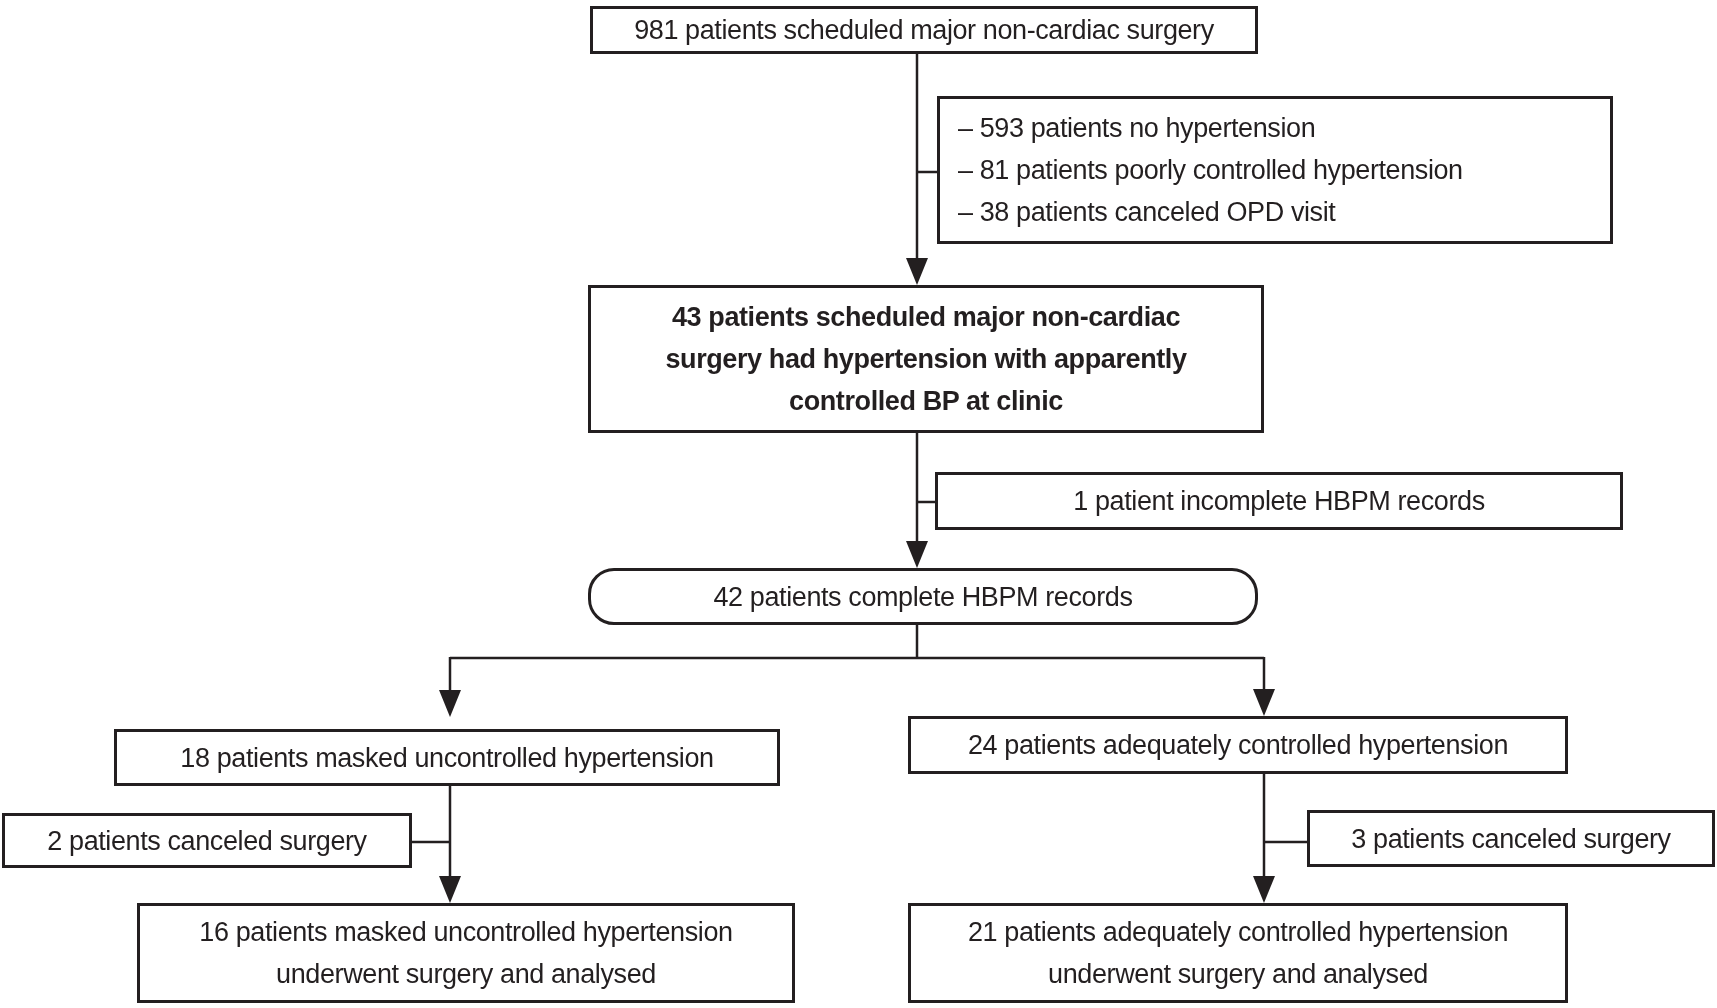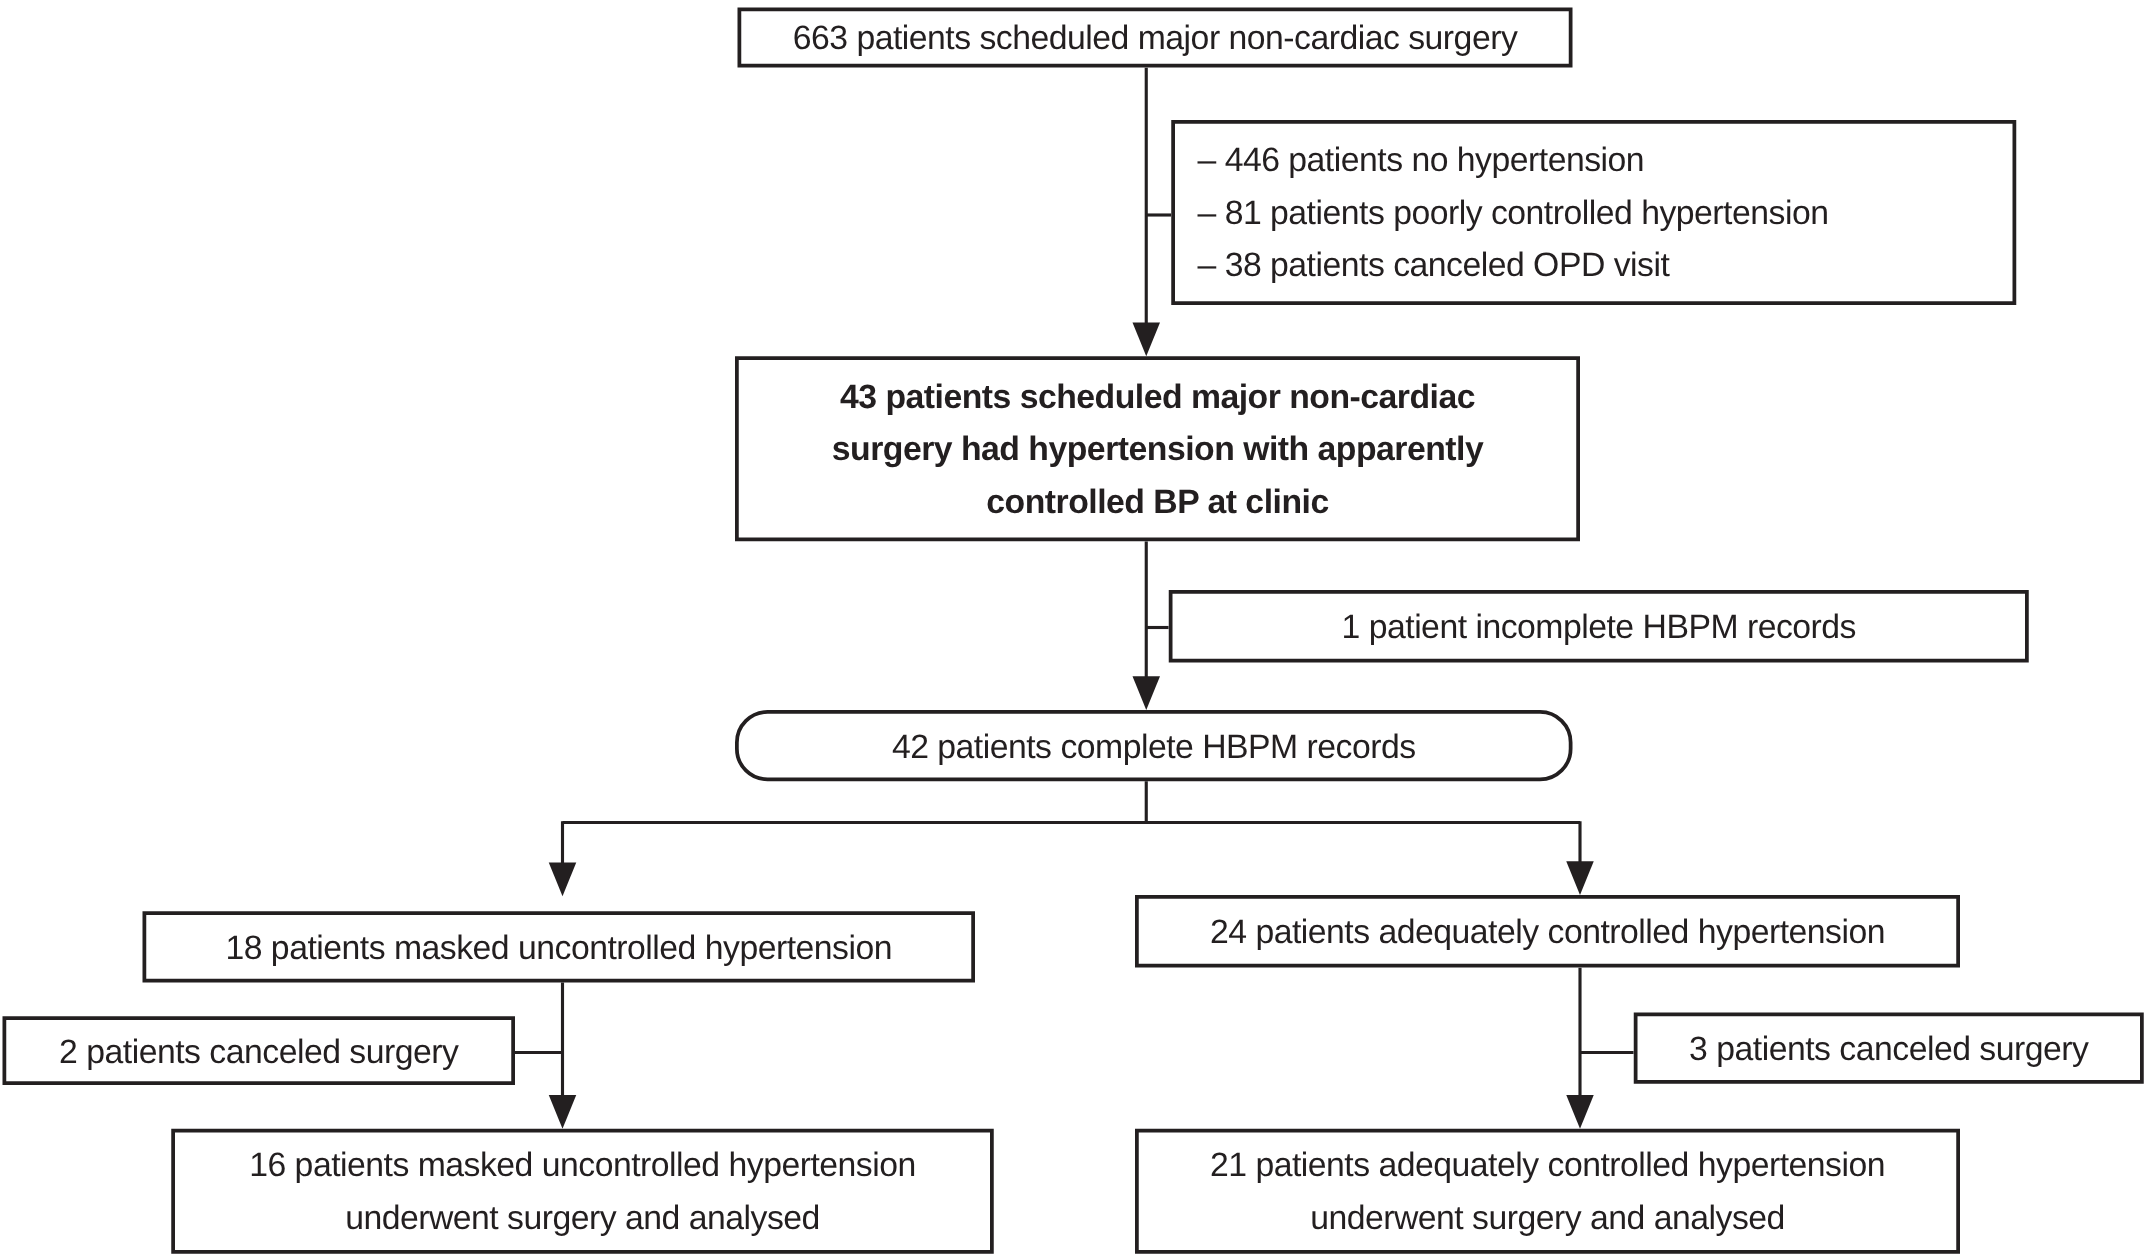--- a/index.html
+++ b/index.html
@@ -67,25 +67,25 @@
 
     <line x1="450" y1="774" x2="450" y2="877"></line>
     <polygon points="439,876 461,876 450,903"></polygon>
     <line x1="412" y1="842" x2="450" y2="842"></line>
 
     <line x1="1264" y1="774" x2="1264" y2="877"></line>
     <polygon points="1253,876 1275,876 1264,903"></polygon>
     <line x1="1264" y1="842" x2="1307" y2="842"></line>
   </svg>
 
-  <div class="node" style="left:590px; top:6px; width:668px; height:48px;">663 patients scheduled major non-cardiac surgery</div>
+  <div class="node" style="left:590px; top:6px; width:668px; height:48px;">981 patients scheduled major non-cardiac surgery</div>
 
   <div class="node left-align" style="left:937px; top:96px; width:676px; height:148px;">
     <div class="excl-list">
-      <div class="excl-line">– 446 patients no hypertension</div>
+      <div class="excl-line">– 593 patients no hypertension</div>
       <div class="excl-line">– 81 patients poorly controlled hypertension</div>
       <div class="excl-line">– 38 patients canceled OPD visit</div>
     </div>
   </div>
 
   <div class="node" style="left:588px; top:285px; width:676px; height:148px;font-weight:bold;">43 patients scheduled major non-cardiac
 surgery had hypertension with apparently
 controlled BP at clinic</div>
 
   <div class="node" style="left:935px; top:472px; width:688px; height:58px;">1 patient incomplete HBPM records</div>

